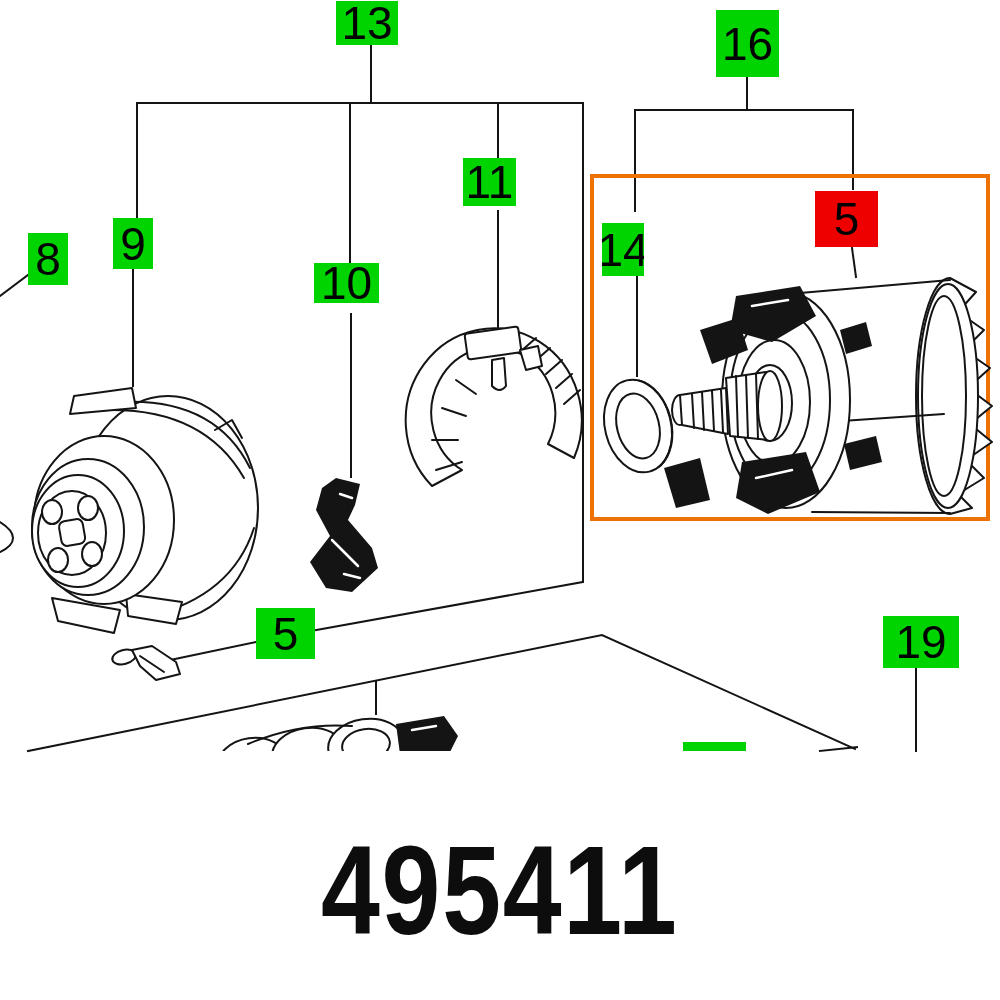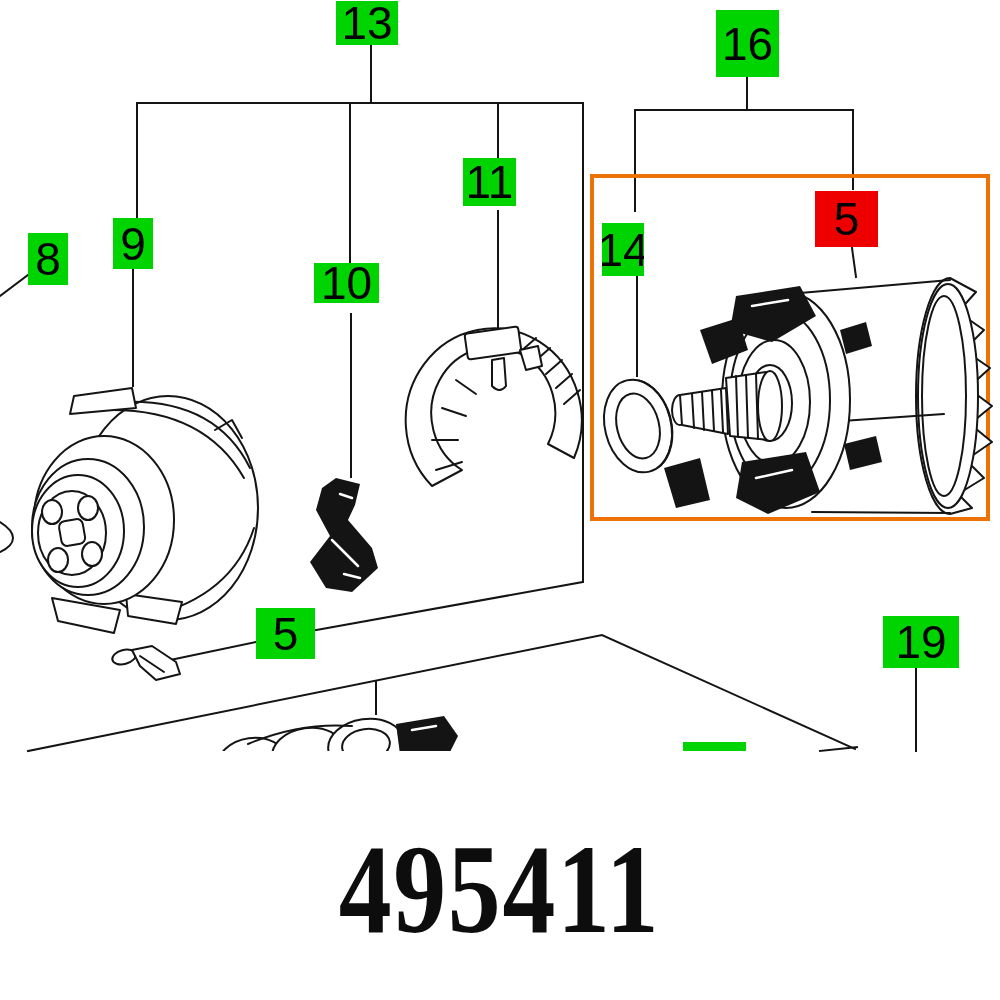--- a/index.html
+++ b/index.html
@@ -15,21 +15,21 @@
   .wht{stroke:#fff;stroke-width:2.5;fill:none;stroke-linecap:round;}
   .hl{stroke:var(--c-orange,#ee7203);stroke-width:4;fill:none;}
   .callout{
     position:absolute;display:flex;align-items:center;justify-content:center;
     background:var(--c-green,#00d400);color:#000;font-size:46px;line-height:1;
     overflow:hidden;box-sizing:border-box;
   }
   .callout.red{background:var(--c-red,#ee0000);}
   .part-number{
     position:absolute;left:0;top:818px;width:1000px;text-align:center;
-    font-size:126px;font-weight:bold;color:#0d0d0d;letter-spacing:2px;font-family:Liberation Serif, serif;
+    font-size:126px;font-weight:bold;color:#0d0d0d;letter-spacing:2px;
   }
   .part-number span{display:inline-block;transform:scaleX(.84);transform-origin:center;}
 </style>
 </head>
 <body>
 
 <div class="stage">
 
   <svg class="diagram-svg" width="1000" height="760" viewBox="0 0 1000 760">
 

